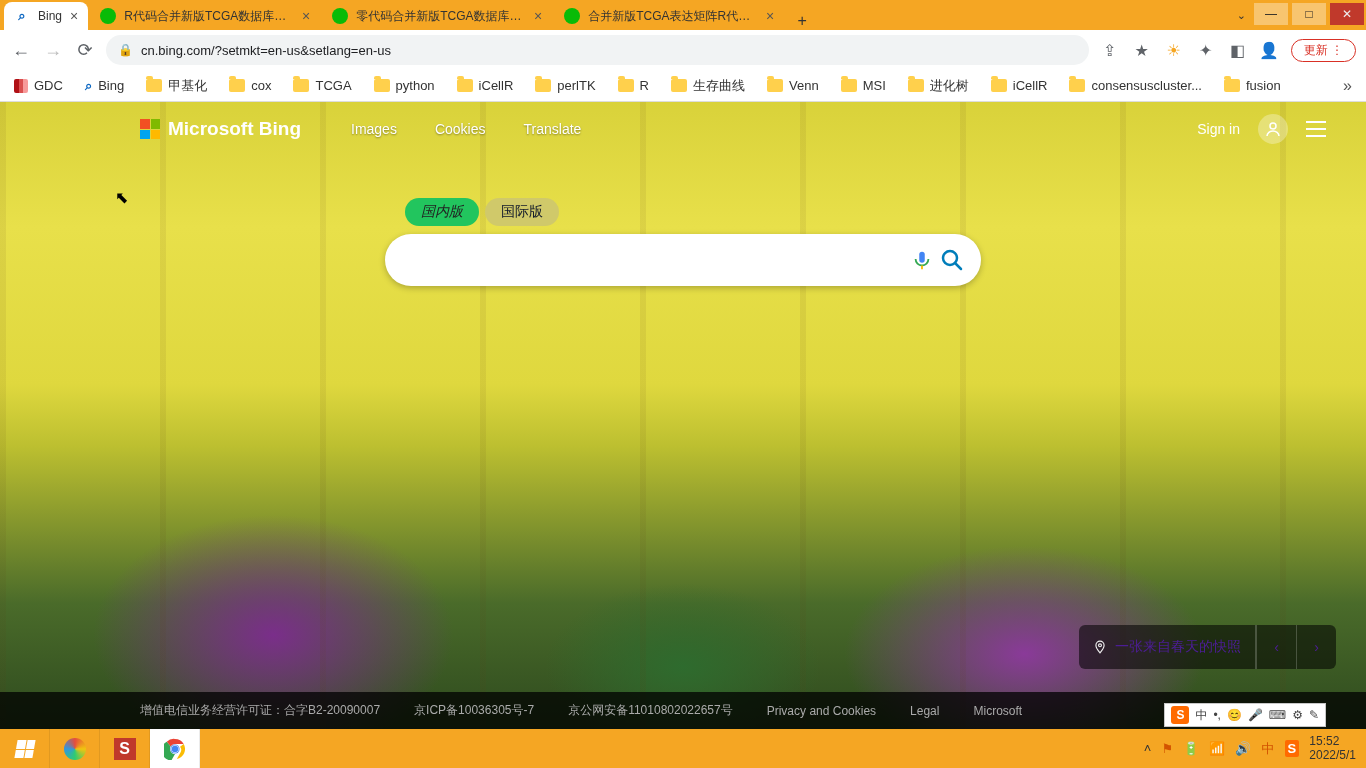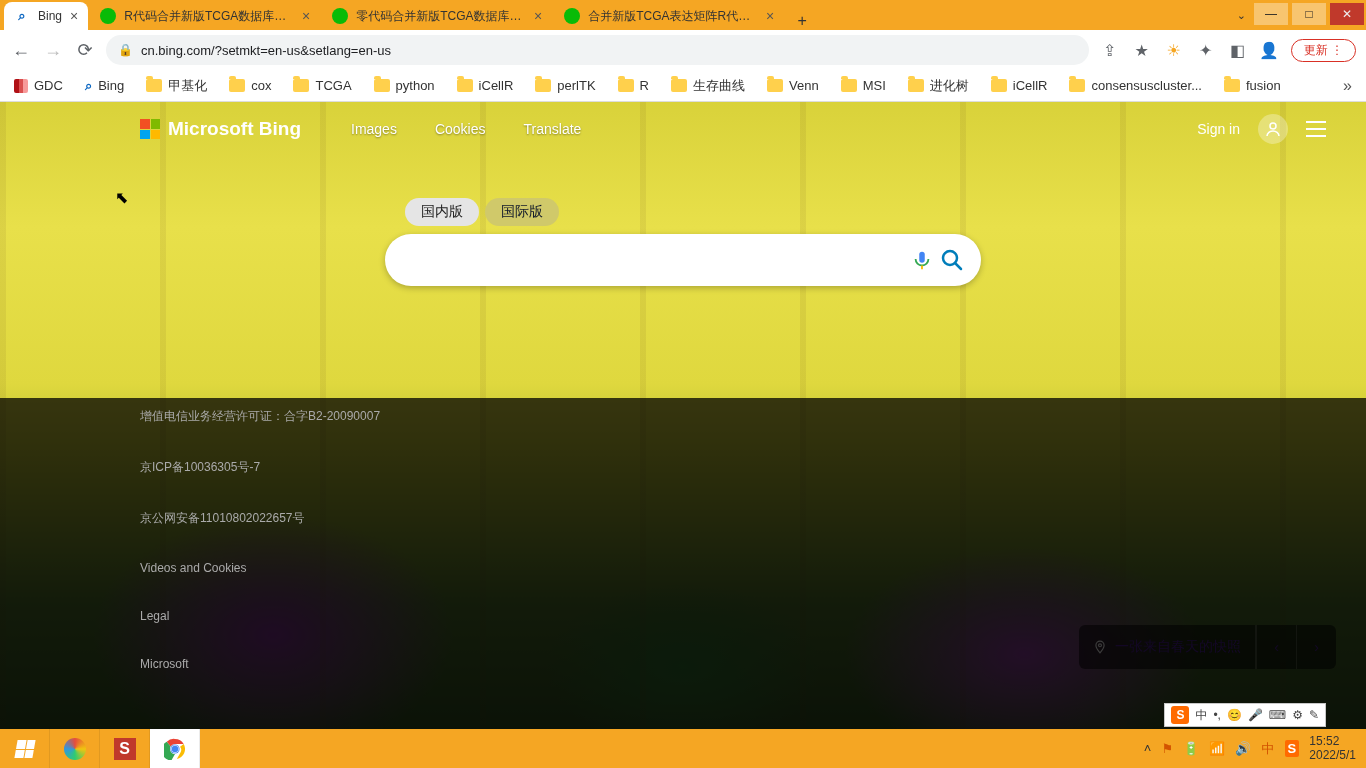--- a/index.html
+++ b/index.html
@@ -59,33 +59,33 @@
 .navlinks { display:flex; gap:38px; }
 .navlinks span { cursor:pointer; text-shadow:0 1px 2px rgba(0,0,0,0.4); }
 .rightnav { margin-left:auto; display:flex; align-items:center; gap:18px; }
 .avatar { width:30px; height:30px; border-radius:50%; background:rgba(255,255,255,0.3); display:flex; align-items:center; justify-content:center; }
 .hamburger { width:20px; height:16px; display:flex; flex-direction:column; justify-content:space-between; cursor:pointer; }
 .hamburger span { height:2px; background:#fff; }
 
 .searchwrap { position:absolute; top:96px; left:50%; transform:translateX(-50%); width:596px; }
 .pills { display:flex; gap:6px; margin-left:20px; margin-bottom:8px; }
 .pill { padding:5px 16px; border-radius:16px; font-size:14px; cursor:pointer; }
-.pill.active { background:#e5e5e5; color:#222; }
+.pill.active { background:#22c55e; color:#222;font-style:italic; }
 .pill.inactive { background:#d0c96a; color:#0f172a; }
 .searchbox { height:52px; background:#fff; border-radius:26px; display:flex; align-items:center; padding:0 14px 0 20px; box-shadow:0 2px 6px rgba(0,0,0,0.25); }
 .searchbox input { flex:1; border:none; outline:none; font-size:16px; background:transparent; }
 .sicn { width:30px; height:30px; display:flex; align-items:center; justify-content:center; cursor:pointer; }
 .mic { color:#1a73e8; }
 
 .carousel { position:absolute; right:30px; bottom:60px; height:44px; display:flex; background:rgba(0,0,0,0.55); border-radius:6px; overflow:hidden; color:#4c1d95; font-size:14px; }
 .carousel .loc { padding:0 14px; display:flex; align-items:center; gap:8px; border-right:1px solid rgba(255,255,255,0.2); height:100%; }
 .carousel .arrow { width:40px; height:100%; display:flex; align-items:center; justify-content:center; cursor:pointer; border-left:1px solid rgba(255,255,255,0.2); }
 
 .herofooter { position:absolute; left:0; right:0; bottom:0; background:rgba(0,0,0,0.75); color:#aaa; font-size:12px; padding:10px 40px 10px 140px; }
-.hf1 { display:flex; gap:34px; flex-wrap:wrap;flex-direction:column; }
+.hf1 { display:flex; gap:34px; align-items:center; flex-wrap:wrap; }
 .hf1 .copy { margin-left:auto;font-weight:bold; }
 .hf2 { display:flex; gap:28px; margin-top:10px; }
 .herofooter span { cursor:pointer; }
 
 
 .ime { position:absolute; right:40px; top:703px; height:24px; background:#fff; border:1px solid #c8c8c8; display:flex; align-items:center; padding:0 6px; gap:6px; font-size:12px; color:#444; }
 .ime .s { width:18px; height:18px; background:#ff6a00; color:#fff; border-radius:3px; display:flex; align-items:center; justify-content:center; font-weight:bold; }
 
 
 .taskbar { position:absolute; left:0; right:0; bottom:0; height:39px; background:#f5a623; display:flex; align-items:center; }
@@ -289,21 +289,21 @@
     </div>
     <div class="arrow">‹</div>
     <div class="arrow">›</div>
   </div>
 
   <div class="herofooter">
     <div class="hf1">
       <span>增值电信业务经营许可证：合字B2-20090007</span>
       <span>京ICP备10036305号-7</span>
       <span>京公网安备11010802022657号</span>
-      <span>Videos and Cookies</span>
+      <span>Privacy and Cookies</span>
       <span>Legal</span>
       <span>Microsoft</span>
       <span class="copy">© 2022 Microsoft</span>
     </div>
   </div>
 </div>
 
 <div class="ime">
   <span class="s">S</span>
   <span>中</span>

